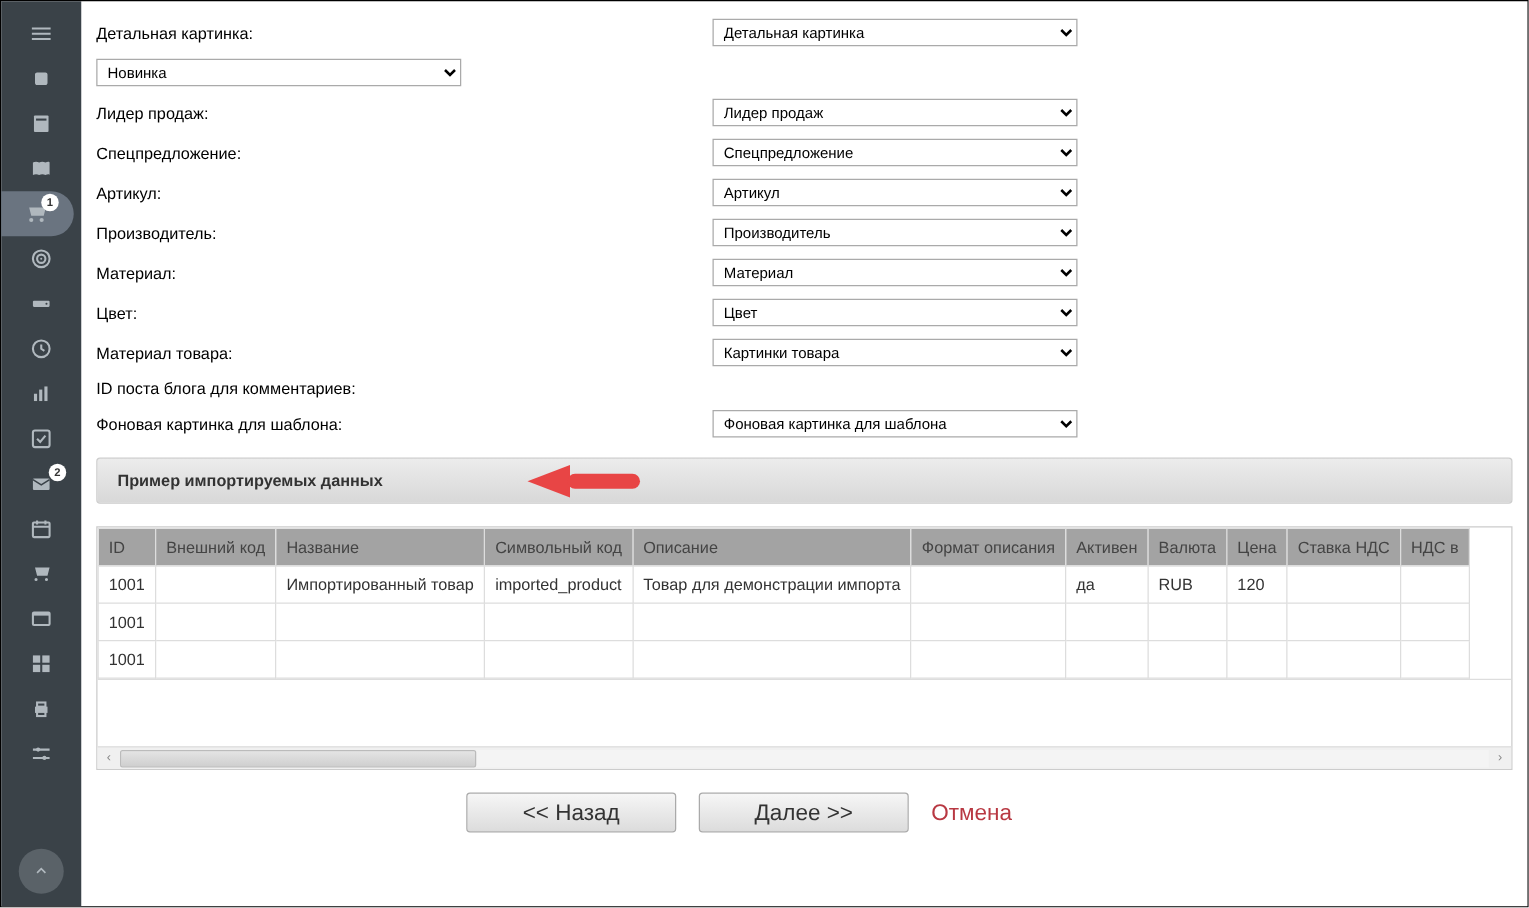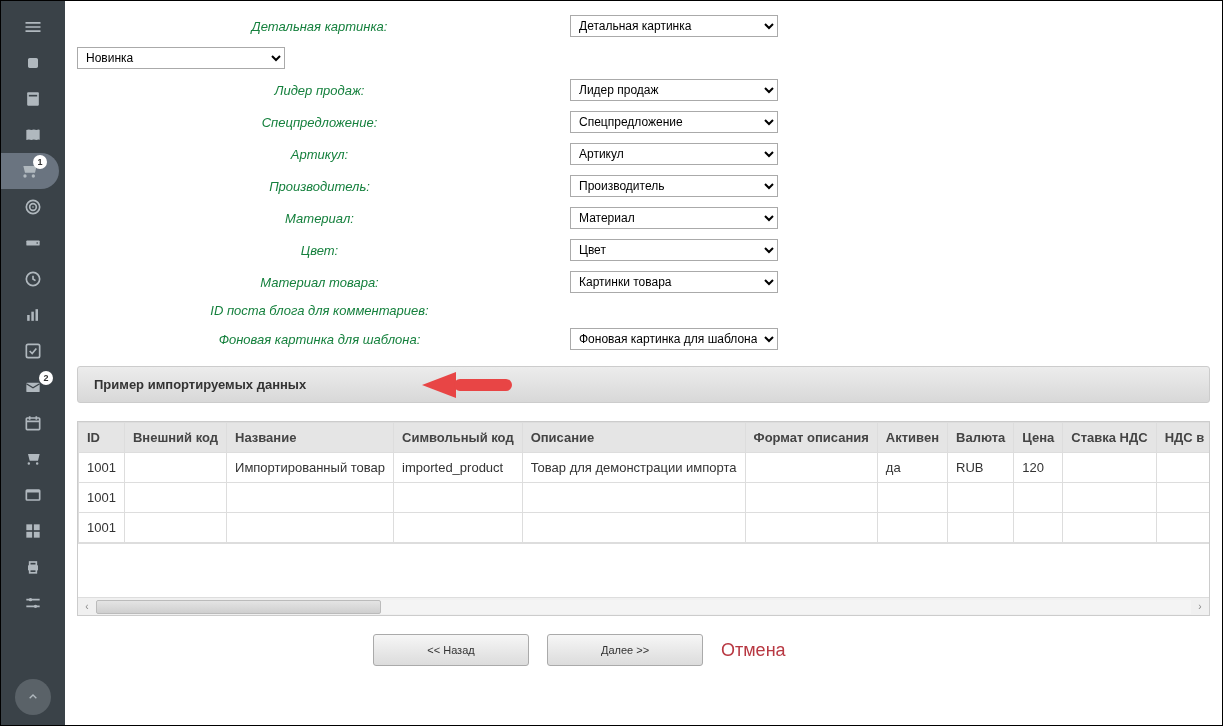--- a/index.html
+++ b/index.html
@@ -109,29 +109,28 @@
     }
 
     .form-row {
       display: flex;
       align-items: center;
       margin-bottom: 10px;
     }
 
     .form-label {
       width: 493px;
-      text-align: center;
+      text-align: left;
       padding-right: 8px;
       font-size: 13px;
-      color: #15803d;
-      font-style: italic;
+      color: #000000;
     }
 
     .form-select {
-      width: 208px;
+      width: 292px;
       height: 22px;
       border: 1px solid #aaa;
       background: #fff;
       font-size: 12px;
       padding: 0 4px;
       cursor: pointer;
     }
 
     .section-header {
       background: linear-gradient(to bottom, #ececec, #d8d8d8);
@@ -187,22 +186,22 @@
 
     th, td {
       border: 1px solid #ddd;
       padding: 6px 8px;
       text-align: left;
       white-space: nowrap;
       height: 30px;
     }
 
     th {
-      background: #e5e5e5;
-      font-weight: bold;
+      background: #a3a3a3;
+      font-weight: normal;
       color: #444;
     }
 
     .table-body-area {
       overflow: hidden;
     }
 
     .table-spacer {
       height: 54px;
       border-top: 1px solid #ddd;
@@ -250,26 +249,26 @@
 
     .buttons-row {
       display: flex;
       align-items: center;
       gap: 18px;
       padding-left: 296px;
       padding-bottom: 10px;
     }
 
     .btn {
-      width: 156px;
+      width: 168px;
       height: 32px;
       background: linear-gradient(to bottom, #f6f6f6, #dcdcdc);
       border: 1px solid #aaa;
       border-radius: 3px;
-      font-size: 11px;
+      font-size: 18px;
       color: #333;
       cursor: pointer;
       display: flex;
       align-items: center;
       justify-content: center;
     }
 
     .cancel-link {
       color: #b83842;
       cursor: pointer;

